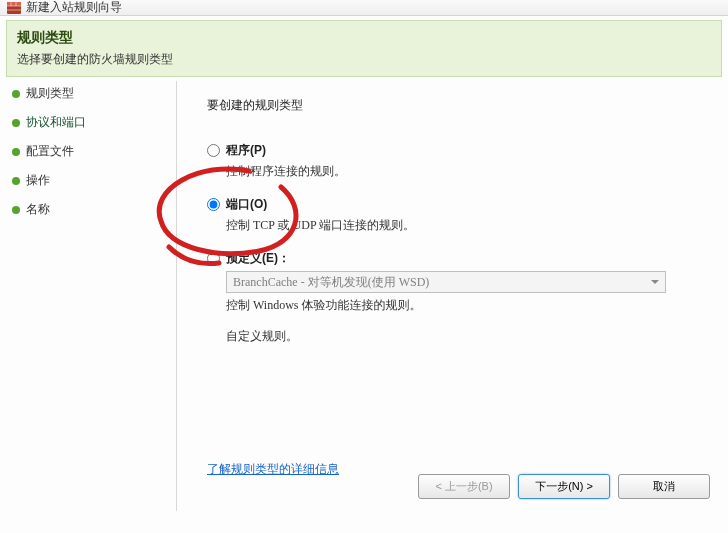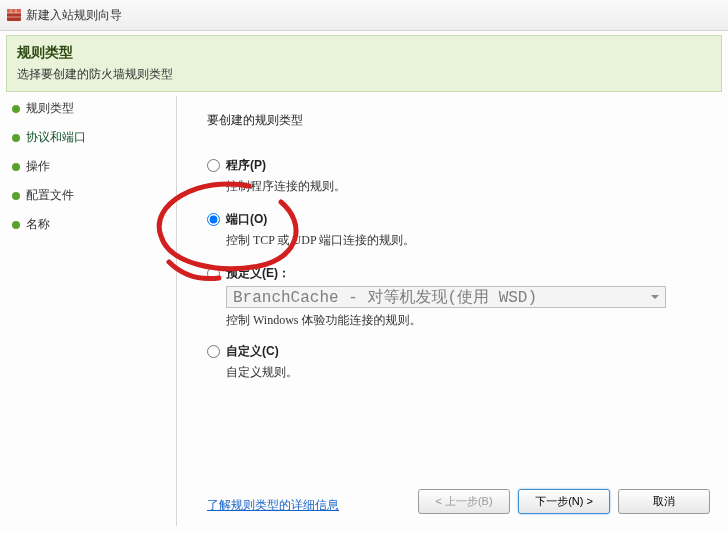--- a/index.html
+++ b/index.html
@@ -6,21 +6,21 @@
     body {
       font-family: "Microsoft YaHei", SimSun, sans-serif;
       font-size: 12px;
       background: #fdfdfd;
       width: 728px;
       height: 533px;
       position: relative;
       overflow: hidden;
     }
     .title-bar {
-      height: 31px;
+      height: 16px;
       background: linear-gradient(#fafafa, #eeeeee);
       border-bottom: 1px solid #d4d4d4;
       display: flex;
       align-items: center;
       padding: 0 6px;
       gap: 4px;
     }
     .title-icon {
       width: 16px; height: 16px;
       display: inline-flex; align-items: center; justify-content: center;
@@ -102,22 +102,22 @@
       margin-bottom: 16px;
       color: #333;
       font-family: SimSun, serif;
     }
     .dropdown {
       width: 440px;
       height: 22px;
       border: 1px solid #bfbfbf;
       background: #f4f4f4;
       color: #808080;
-      font-family: Liberation Mono, monospace;
-      font-size: 16px;
+      font-family: Liberation Serif, serif;
+      font-size: 12px;
       padding: 2px 18px 2px 6px;
       margin-left: 19px;
       margin-bottom: 4px;
       position: relative;
       display: flex;
       align-items: center;
     }
     .dropdown-arrow {
       position: absolute;
       right: 6px;
@@ -188,25 +188,25 @@
     <div class="step-item">
       <span class="bullet"></span>
       <span class="step-text">规则类型</span>
     </div>
     <div class="step-item active">
       <span class="bullet"></span>
       <span class="step-text">协议和端口</span>
     </div>
     <div class="step-item">
       <span class="bullet"></span>
+      <span class="step-text">配置文件</span>
+    </div>
+    <div class="step-item">
+      <span class="bullet"></span>
       <span class="step-text">操作</span>
-    </div>
-    <div class="step-item">
-      <span class="bullet"></span>
-      <span class="step-text">配置文件</span>
     </div>
     <div class="step-item">
       <span class="bullet"></span>
       <span class="step-text">名称</span>
     </div>
   </div>
 
   <div class="divider-v"></div>
 
   <div class="main">
@@ -241,24 +241,20 @@
       <input type="radio" class="radio" name="ruletype" style="">
       <span class="option-label">预定义(E)：</span>
     </div>
     <div class="dropdown">
       <span>BranchCache - 对等机发现(使用 WSD)</span>
       <span class="dropdown-arrow"></span>
     </div>
     <div class="option-desc" style="margin-bottom:14px;">控制 Windows 体验功能连接的规则。</div>
 
     
-    <div class="option-row">
-      <input type="radio" class="radio" name="ruletype" style="">
-      <span class="option-label">自定义(C)</span>
-    </div>
     <div class="option-desc">自定义规则。</div>
 
     <a class="learn-link">了解规则类型的详细信息</a>
 
     <div class="button-row">
       <button class="btn disabled">&lt; 上一步(B)</button>
       <button class="btn primary">下一步(N) &gt;</button>
       <button class="btn">取消</button>
     </div>
   </div>

